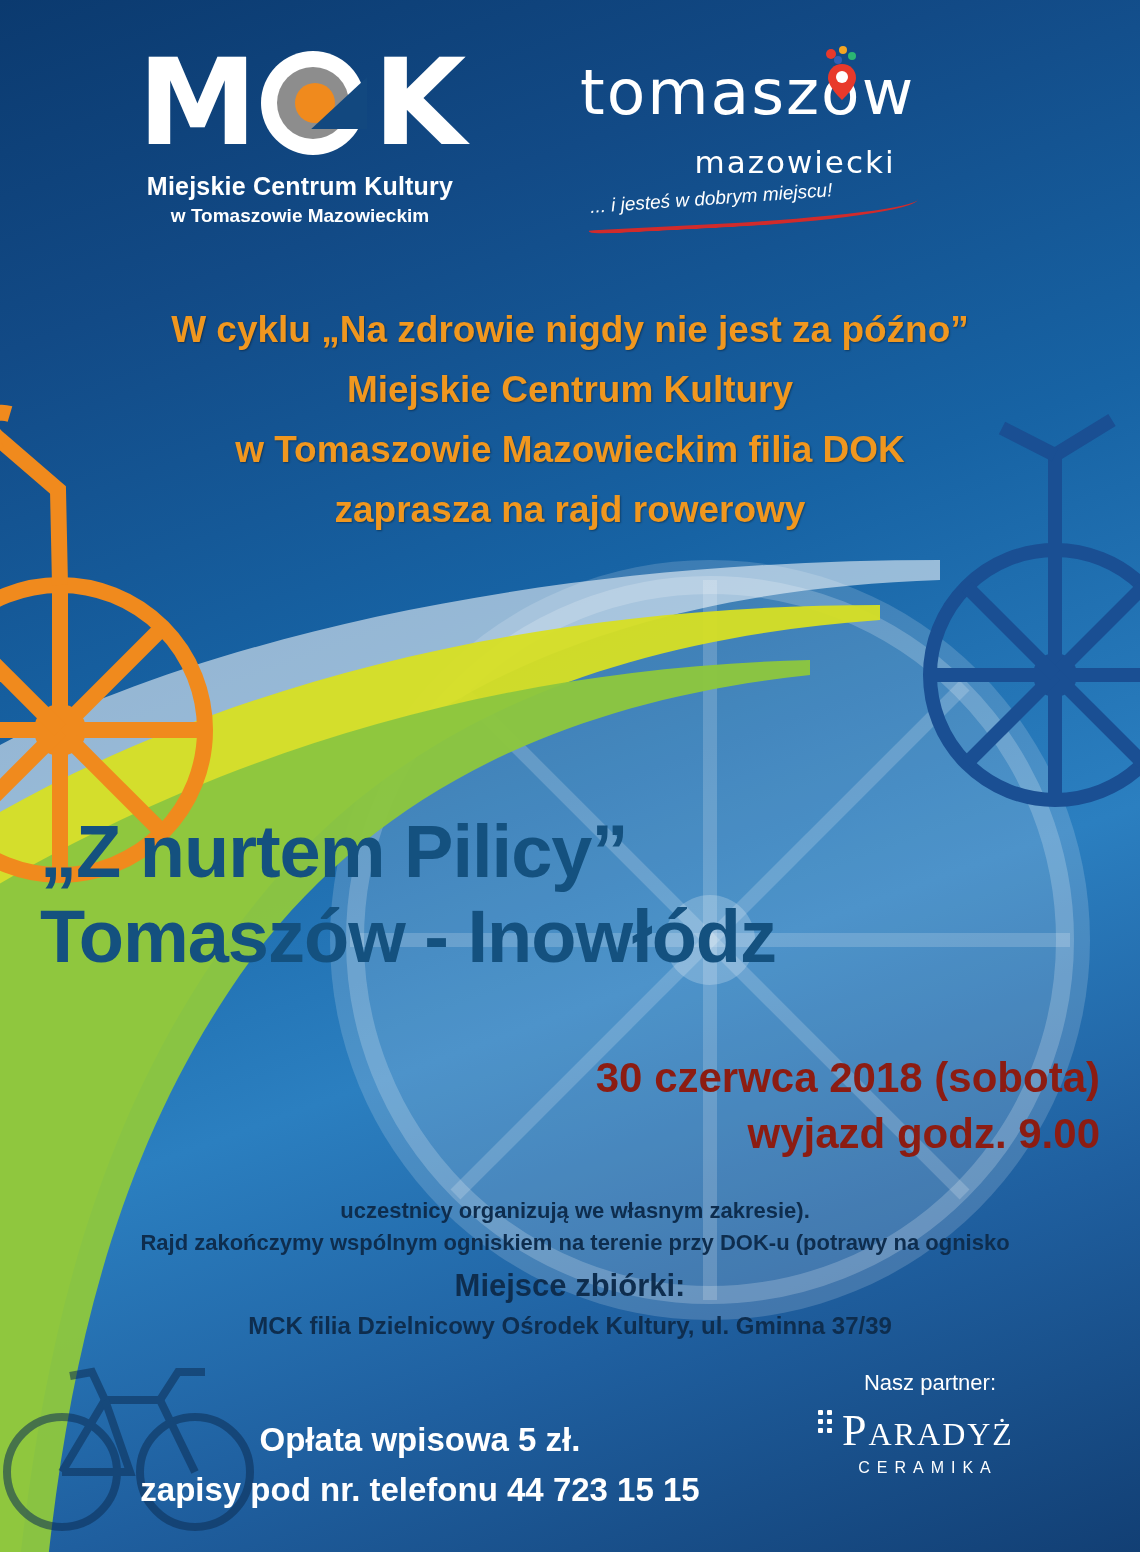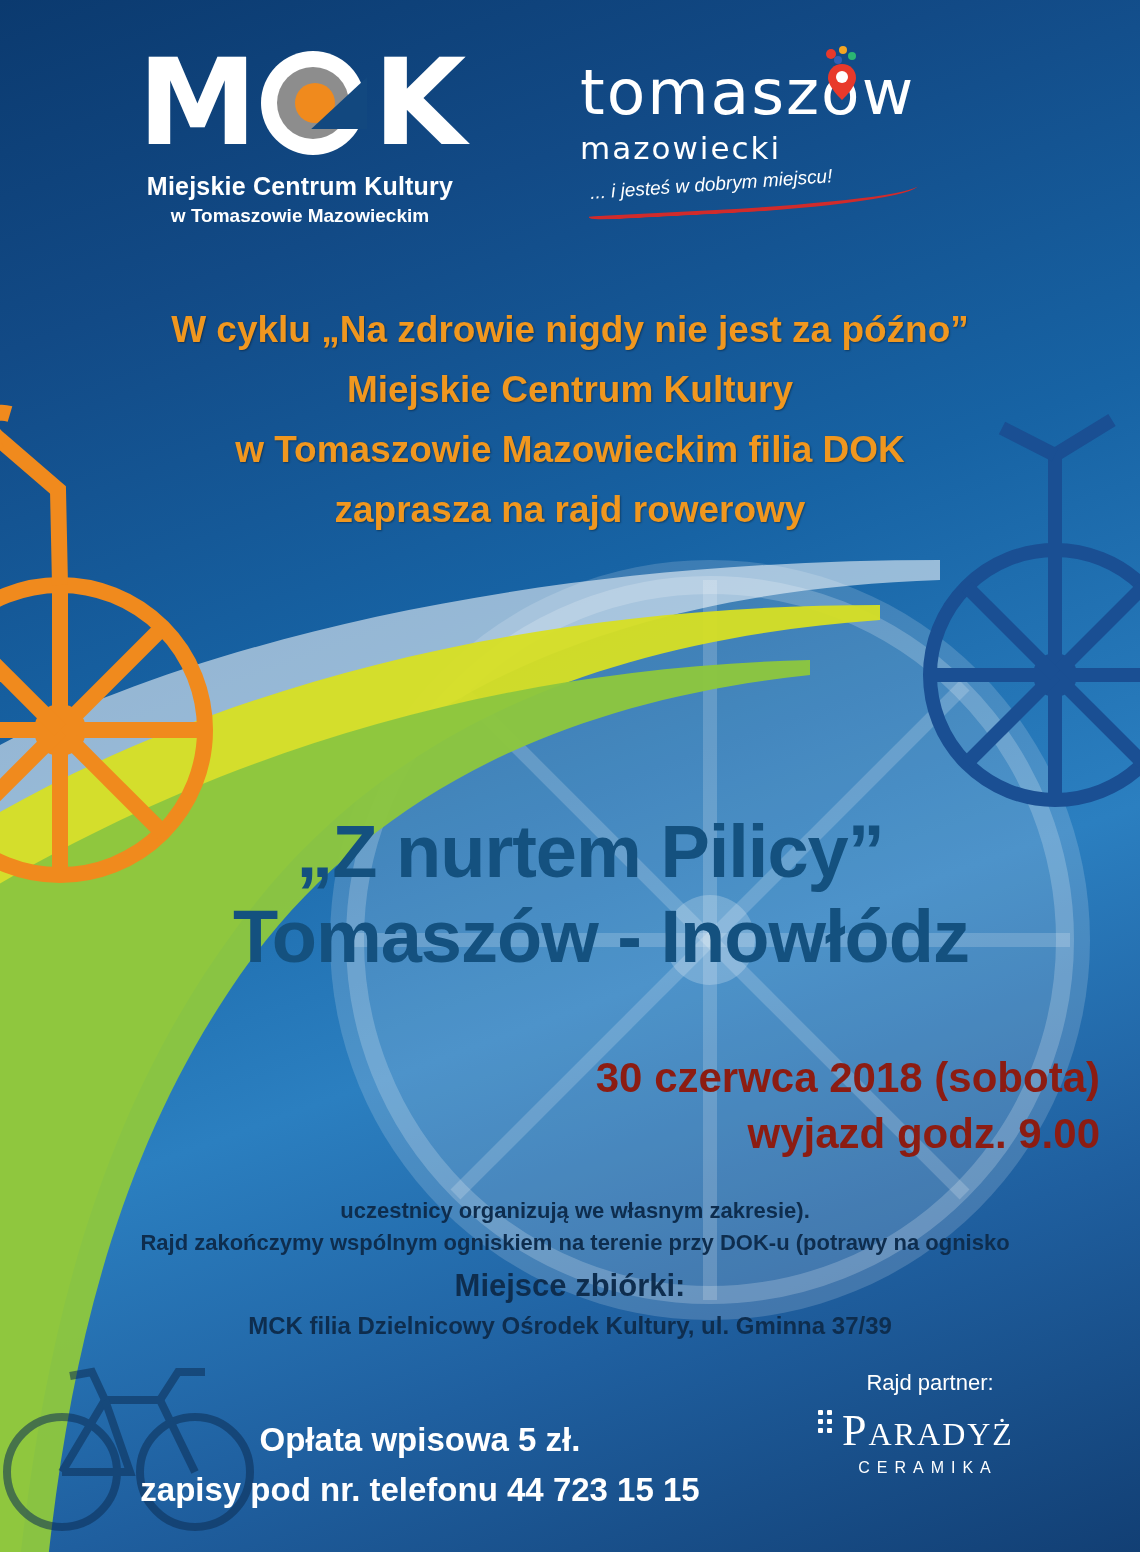--- a/index.html
+++ b/index.html
@@ -184,21 +184,22 @@
     font-size: 63px;
     line-height: 62px;
     letter-spacing: 2px;
     position: relative;
   }
   .tm-word2 {
     font-family: "DejaVu Sans", sans-serif;
     color: #ffffff;
     font-size: 31px;
     letter-spacing: 2px;
-    margin-top: 6px;
+    margin-top: 20px;
+    text-align: center;
   }
   .tm-slogan {
     color: #ffffff;
     font-size: 19px;
     font-style: italic;
     margin-top: 16px;
     margin-left: 10px;
     transform: rotate(-4deg);
     transform-origin: left center;
   }
@@ -233,34 +234,34 @@
     line-height: 60px;
     text-shadow: 1px 1px 2px rgba(0,0,0,.35);
   }
 
   
   .main-title {
     position: absolute;
     left: 0;
     top: 810px;
     width: 1140px;
-    text-align: center;
+    text-align: left;
     color: #14517f;
     font-weight: bold;
     letter-spacing: -1px;
   }
   .main-title .l1 {
     font-size: 74px;
     line-height: 84px;
     padding-left: 40px;
   }
   .main-title .l2 {
     font-size: 74px;
     line-height: 86px;
-    padding-left: 62px;
+    padding-left: 40px;
   }
 
   .date-block {
     position: absolute;
     left: 0;
     top: 1050px;
     width: 1100px;
     text-align: right;
     color: #8c1c12;
     font-weight: bold;
@@ -495,21 +496,21 @@
 
   <div class="meeting-label">Miejsce zbiórki:</div>
   <div class="meeting-place">MCK filia Dzielnicowy Ośrodek Kultury, ul. Gminna 37/39</div>
 
   <div class="fee">
     <div>Opłata wpisowa 5 zł.</div>
     <div>zapisy pod nr. telefonu 44 723 15 15</div>
   </div>
 
   <div class="partner">
-    <div class="partner-label">Rajd partner:</div>
+    <div class="partner-label">Nasz partner:</div>
     <div class="partner-logo">
       <span class="partner-dots">
         <i style="left:0;top:0"></i>
           <i style="left:9px;top:0"></i>
         <i style="left:0;top:9px"></i>
           <i style="left:9px;top:9px"></i>
         <i style="left:0;top:18px"></i>
           <i style="left:9px;top:18px"></i>
       </span>
       <div class="partner-name">

